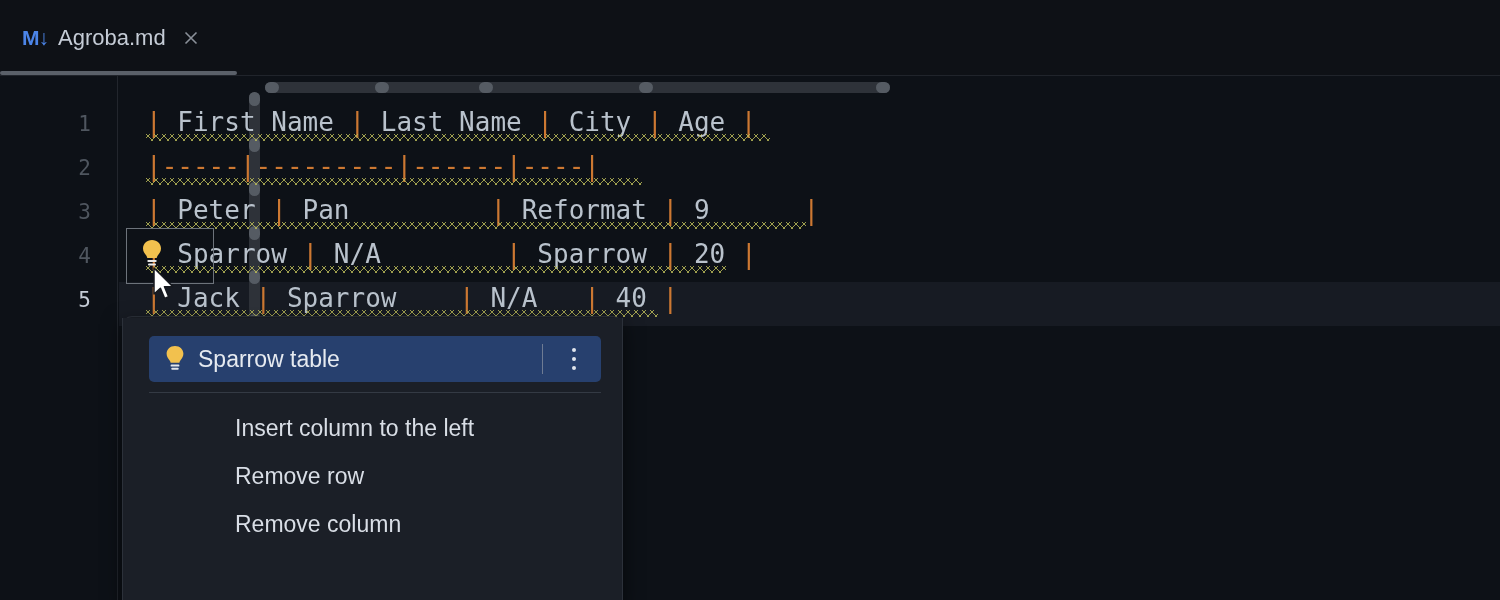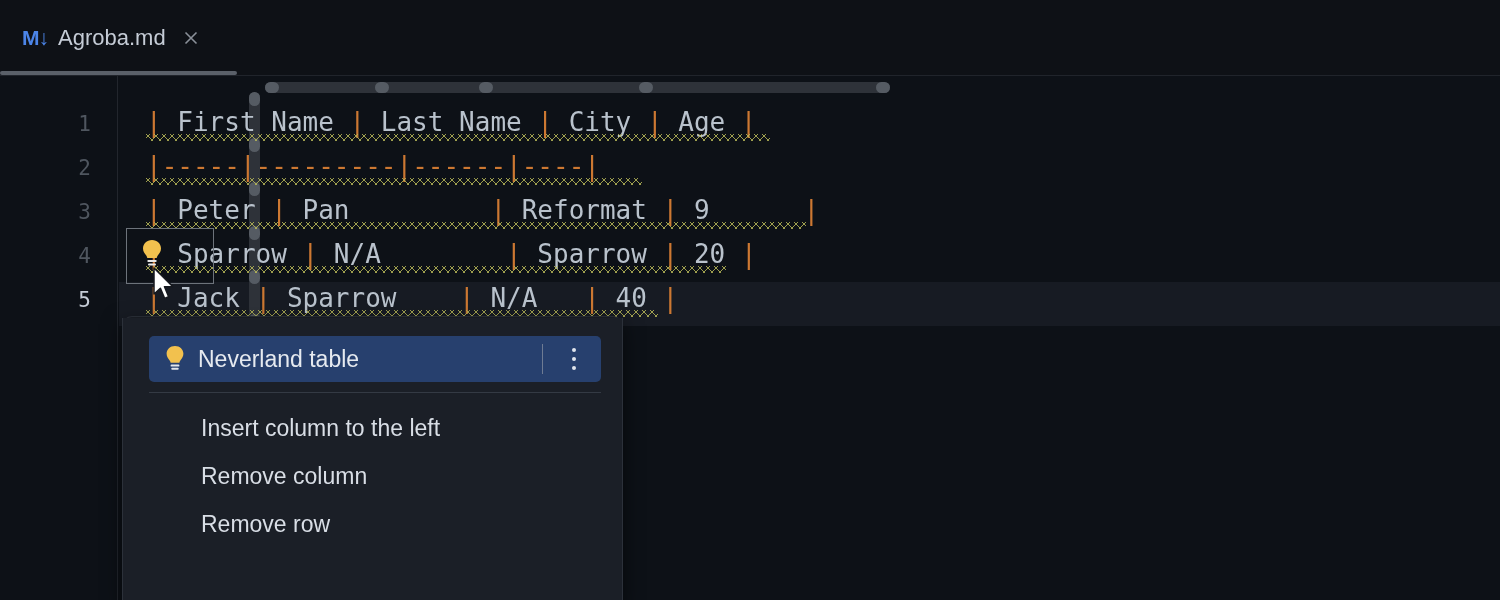--- a/index.html
+++ b/index.html
@@ -319,21 +319,21 @@
   .menu-items {
     position: absolute;
     left: 0;
     top: 86px;
     width: 100%;
   }
   .menu-item {
     height: 48px;
     display: flex;
     align-items: center;
-    padding-left: 78px;
+    padding-left: 112px;
     box-sizing: border-box;
     font-size: 23px;
     color: #d9dee6;
     white-space: nowrap;
   }
 </style>
 </head>
 <body>
 
 <div id="app">
@@ -417,37 +417,37 @@
   <div id="menu">
 
     <div class="menu-head">
       <span class="menu-head-bulb">
         <svg width="22" height="28" viewBox="0 0 22 30" aria-hidden="true">
           <path d="M11 1 C5.7 1 2 4.8 2 9.4 c0 3.3 1.9 5.2 3.1 6.9 c0.7 1 1.1 1.8 1.2 2.7 h9.4 c0.1 -0.9 0.5 -1.7 1.2 -2.7 C18.1 14.6 20 12.7 20 9.4 C20 4.8 16.3 1 11 1 Z" fill="#f2c14e"></path>
           <rect x="6.3" y="21.0" width="9.4" height="2.1" rx="1" fill="#e3e6ea"></rect>
           <rect x="7.0" y="24.4" width="8.0" height="2.1" rx="1" fill="#e3e6ea"></rect>
         </svg>
       </span>
-      <span class="menu-head-label">Neverland table</span>
+      <span class="menu-head-label">Sparrow table</span>
       <span class="menu-head-sep"></span>
       <span class="menu-head-dots">
         <i></i>
           <i></i>
           <i></i>
       </span>
     </div>
 
     <div class="menu-sep"></div>
 
     <div class="menu-items">
       <div class="menu-item">
         <span>Insert column to the left</span>
       </div>
       <div class="menu-item">
+        <span>Remove row</span>
+      </div>
+      <div class="menu-item">
         <span>Remove column</span>
       </div>
-      <div class="menu-item">
-        <span>Remove row</span>
-      </div>
     </div>
   </div>
 
 </div>
 
 </body></html>

